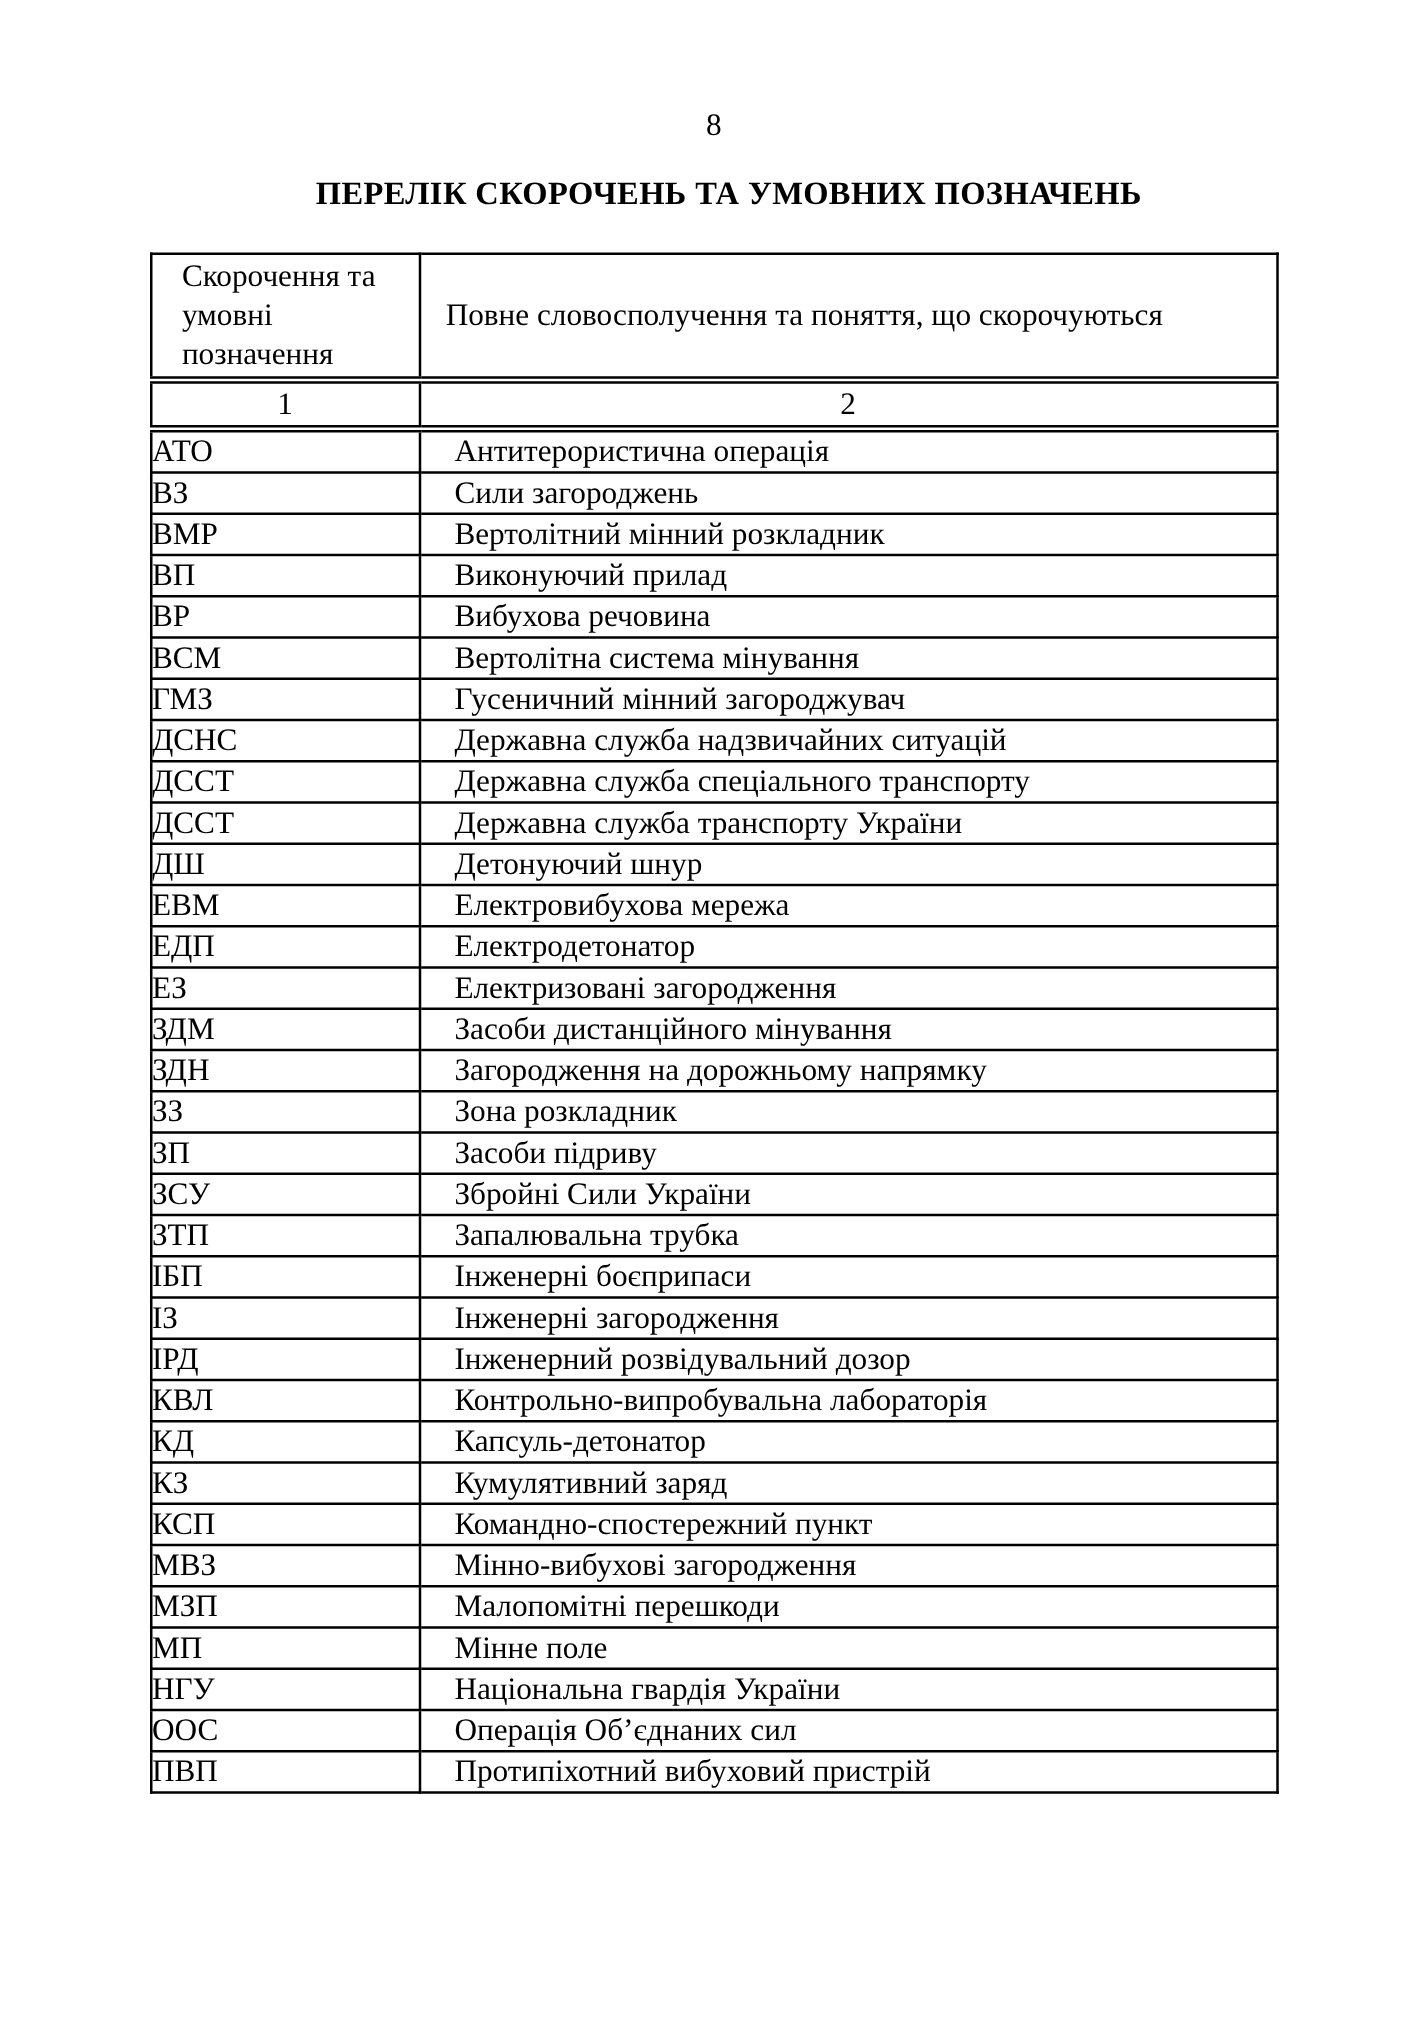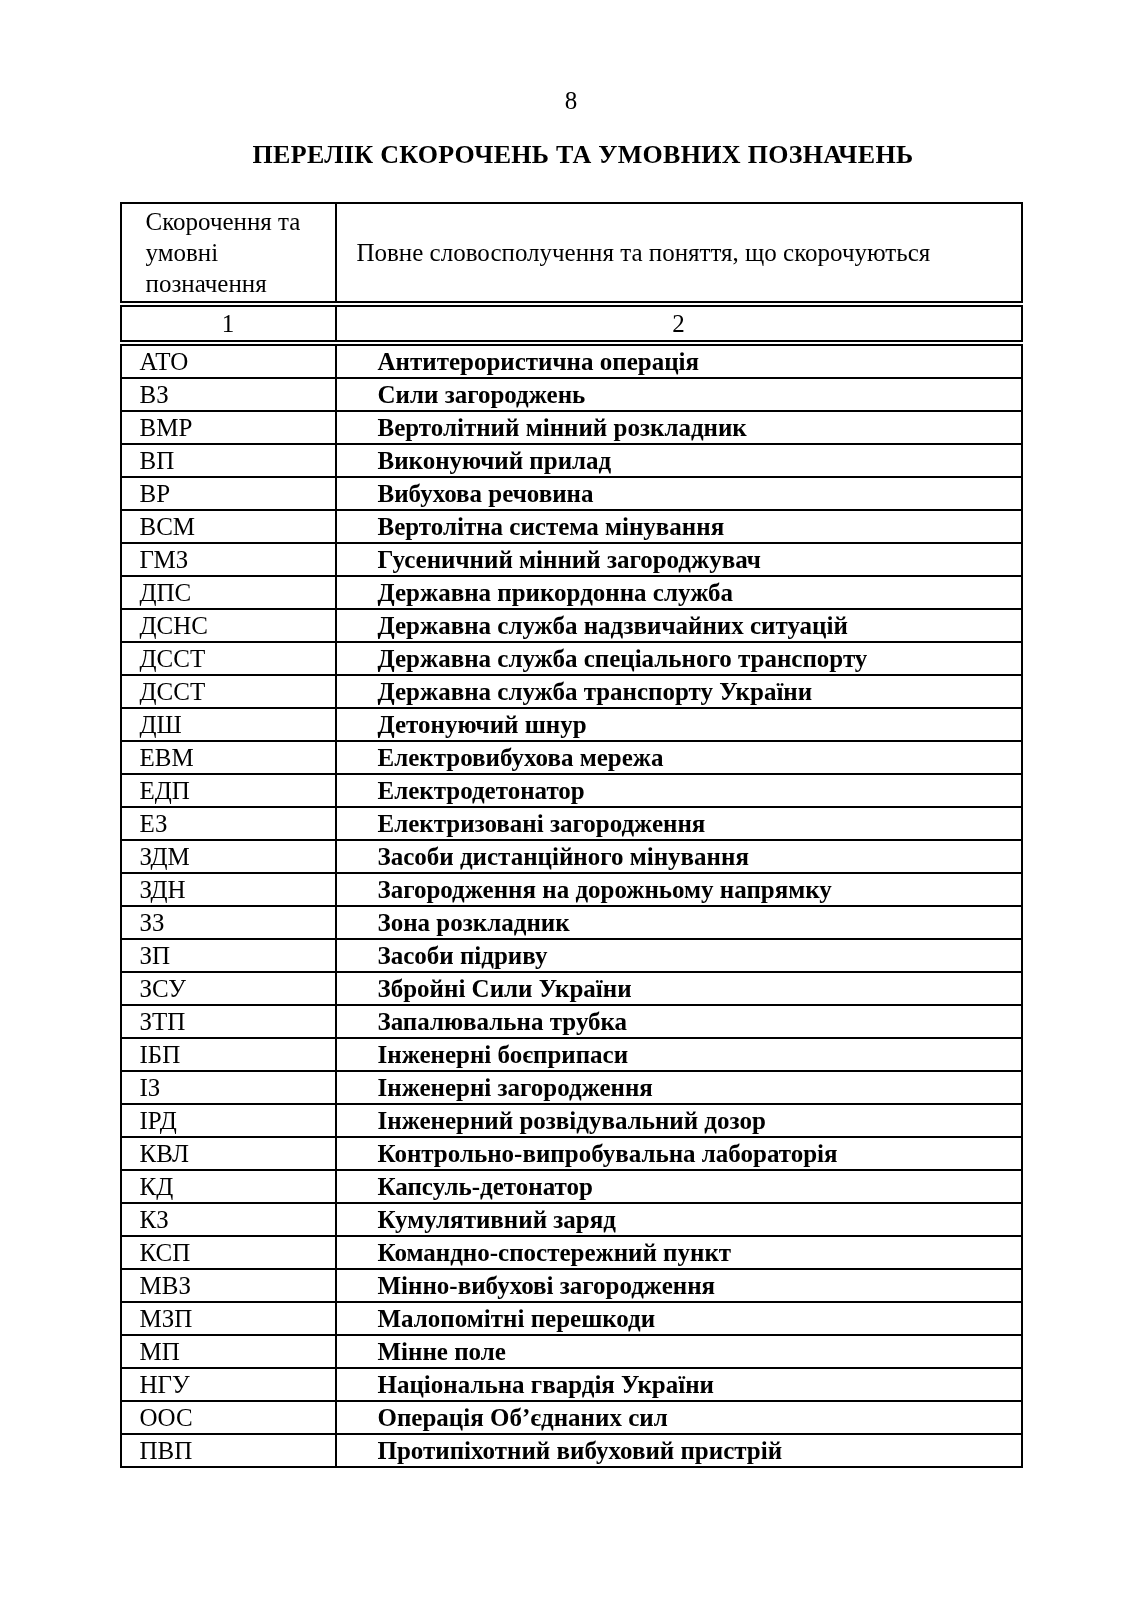--- a/index.html
+++ b/index.html
@@ -66,22 +66,22 @@
     height: 31px;
     border-bottom: 6px double #000;
   }
 
   
   tbody tr td {
     height: 29px;
     vertical-align: middle;
     padding-top: 1px;
   }
-  tbody tr td.abbr { padding-left: 18px; }
-  tbody tr td.full { padding-left: 41px; font-weight: bold; }
+  tbody tr td.abbr { padding-left: 0; }
+  tbody tr td.full { padding-left: 27px; }
 </style>
 </head>
 <body>
 
 <div class="page">
 
   <div class="page-number">8</div>
 
   <h1 class="doc-title">ПЕРЕЛІК СКОРОЧЕНЬ ТА УМОВНИХ ПОЗНАЧЕНЬ</h1>
 
@@ -123,24 +123,20 @@
         </tr>
         <tr>
           <td class="abbr">ВСМ</td>
           <td class="full">Вертолітна система мінування</td>
         </tr>
         <tr>
           <td class="abbr">ГМЗ</td>
           <td class="full">Гусеничний мінний загороджувач</td>
         </tr>
         <tr>
-          <td class="abbr">ДПС</td>
-          <td class="full">Державна прикордонна служба</td>
-        </tr>
-        <tr>
           <td class="abbr">ДСНС</td>
           <td class="full">Державна служба надзвичайних ситуацій</td>
         </tr>
         <tr>
           <td class="abbr">ДССТ</td>
           <td class="full">Державна служба спеціального транспорту</td>
         </tr>
         <tr>
           <td class="abbr">ДССТ</td>
           <td class="full">Державна служба транспорту України</td>

